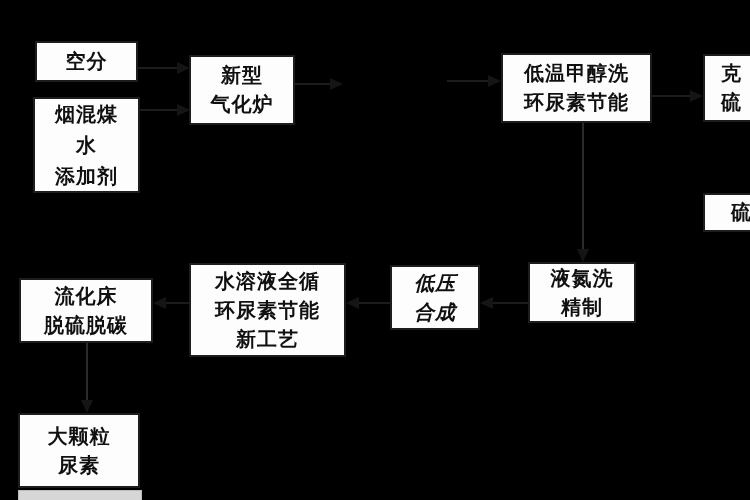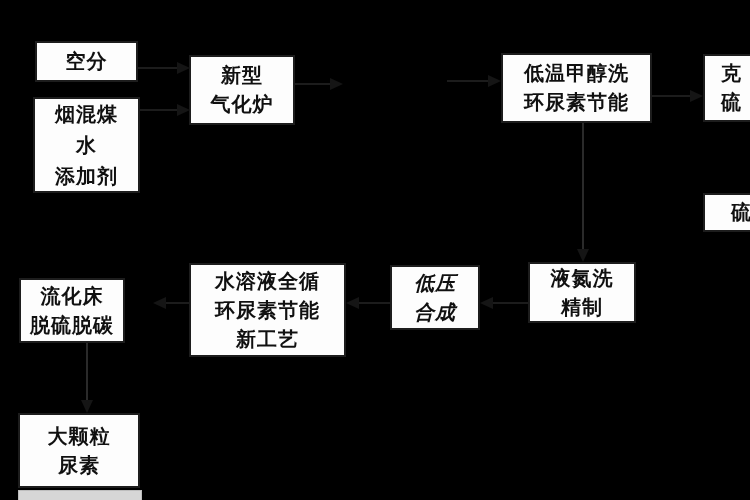--- a/index.html
+++ b/index.html
@@ -90,21 +90,21 @@
     <div class="ln">低压</div>
     <div class="ln">合成</div>
   </div>
 
   <div class="node" style="left:189px;top:263px;width:157px;height:94px;">
     <div class="ln">水溶液全循</div>
     <div class="ln">环尿素节能</div>
     <div class="ln">新工艺</div>
   </div>
 
-  <div class="node" style="left:19px;top:278px;width:106px;height:65px;font-family:Liberation Serif, serif;">
+  <div class="node" style="left:19px;top:278px;width:134px;height:65px;font-family:Liberation Serif, serif;">
     <div class="ln">流化床</div>
     <div class="ln">脱硫脱碳</div>
   </div>
 
   <div class="node" style="left:18px;top:413px;width:122px;height:75px;">
     <div class="ln">大颗粒</div>
     <div class="ln">尿素</div>
   </div>
 
   <div class="ghost" style="left:18px;top:490px;width:122px;height:12px;"></div>

